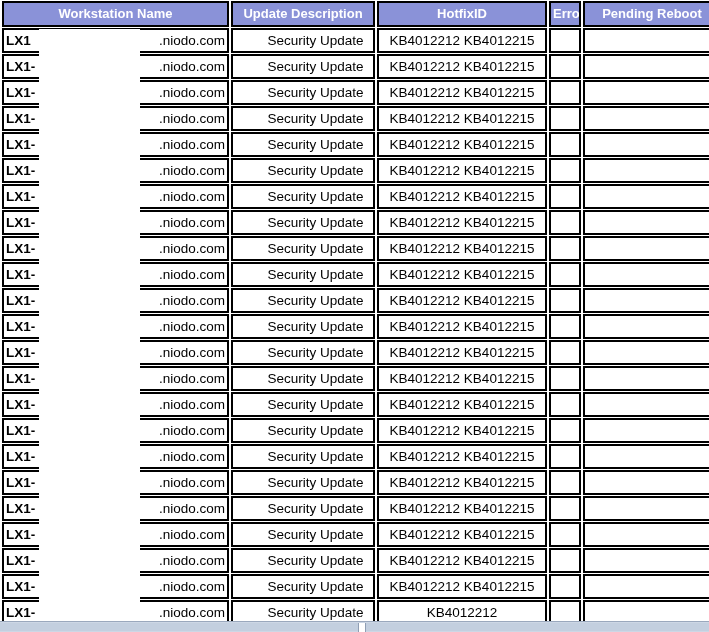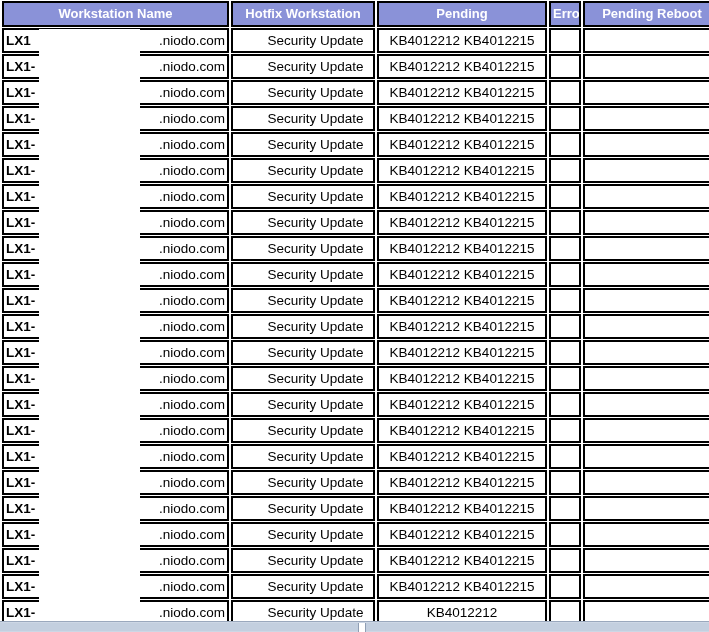--- a/index.html
+++ b/index.html
@@ -142,22 +142,22 @@
 </head>
 <body>
 
 <div id="app">
 
   <div class="table-wrap">
     <table class="report">
       <thead>
         <tr>
           <th style="width:219px">Workstation Name</th>
-          <th style="width:136px">Hotfix Workstation</th>
-          <th style="width:162px">Pending</th>
+          <th style="width:136px">Update Description</th>
+          <th style="width:162px">HotfixID</th>
           <th style="width:24px">Erro</th>
           <th style="width:130px">Pending Reboot</th>
         </tr>
       </thead>
       <tbody id="tbody">
           <tr>
             <td class="c-name">
               <span class="name-inner">
                 <span class="name-left">LX1</span>
                 <span class="name-right">.niodo.com</span>

